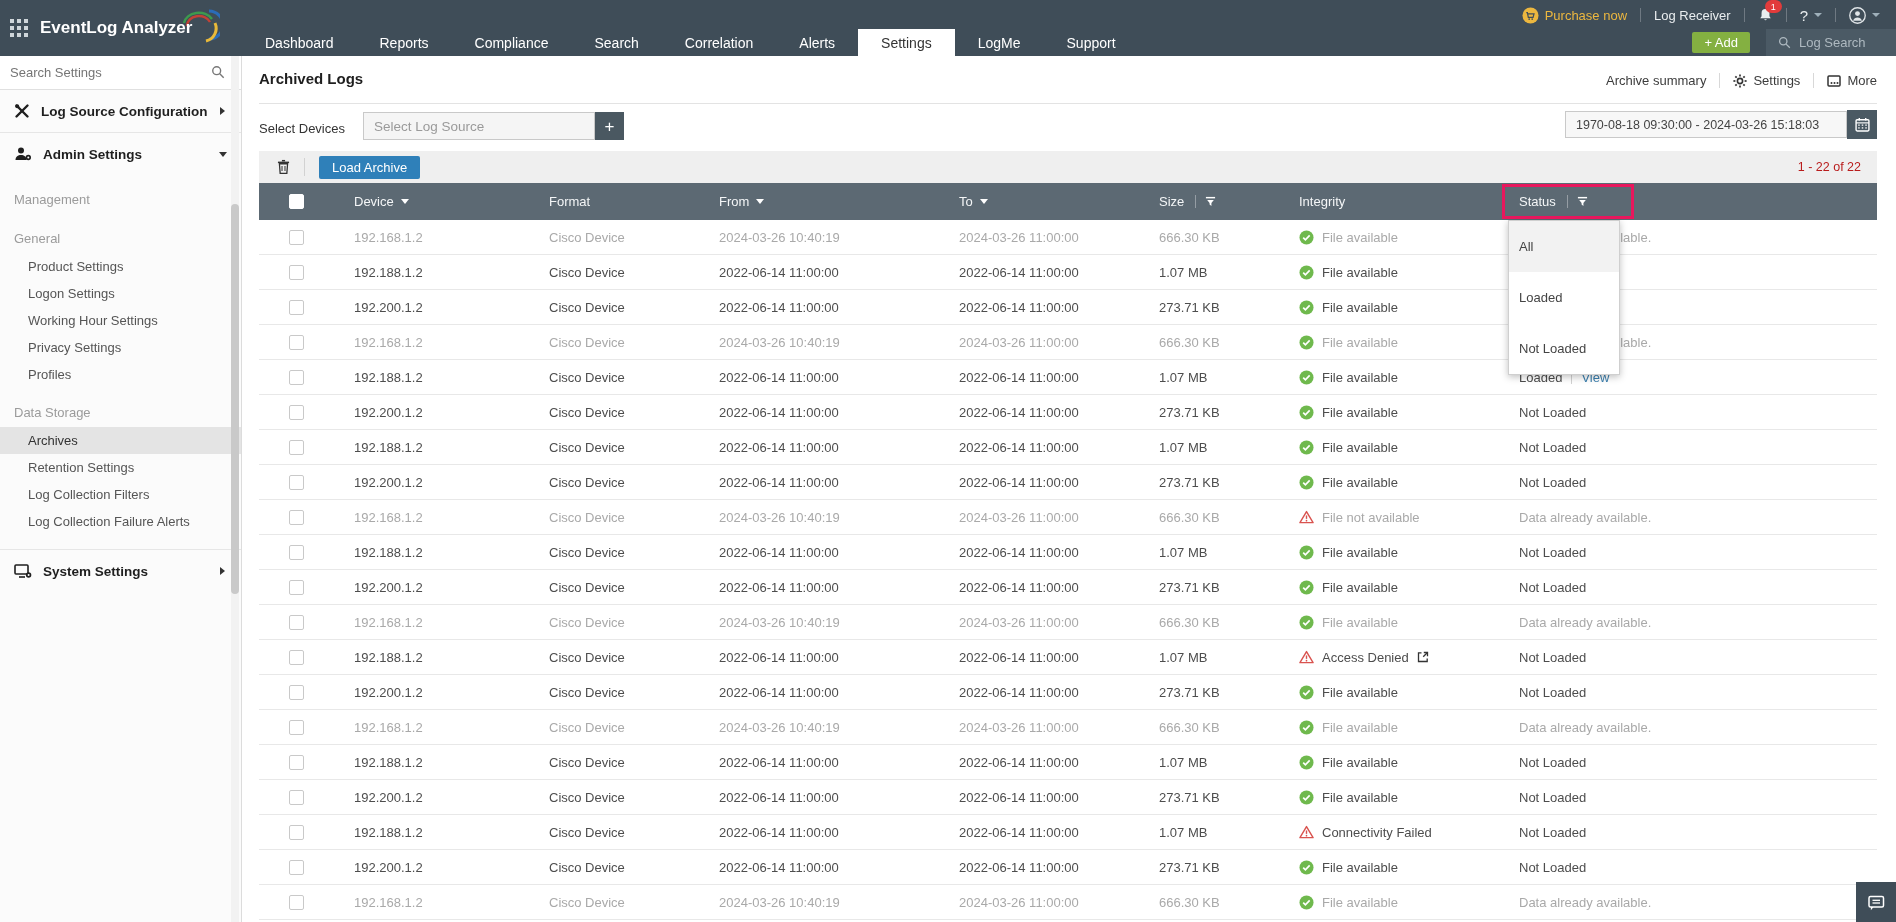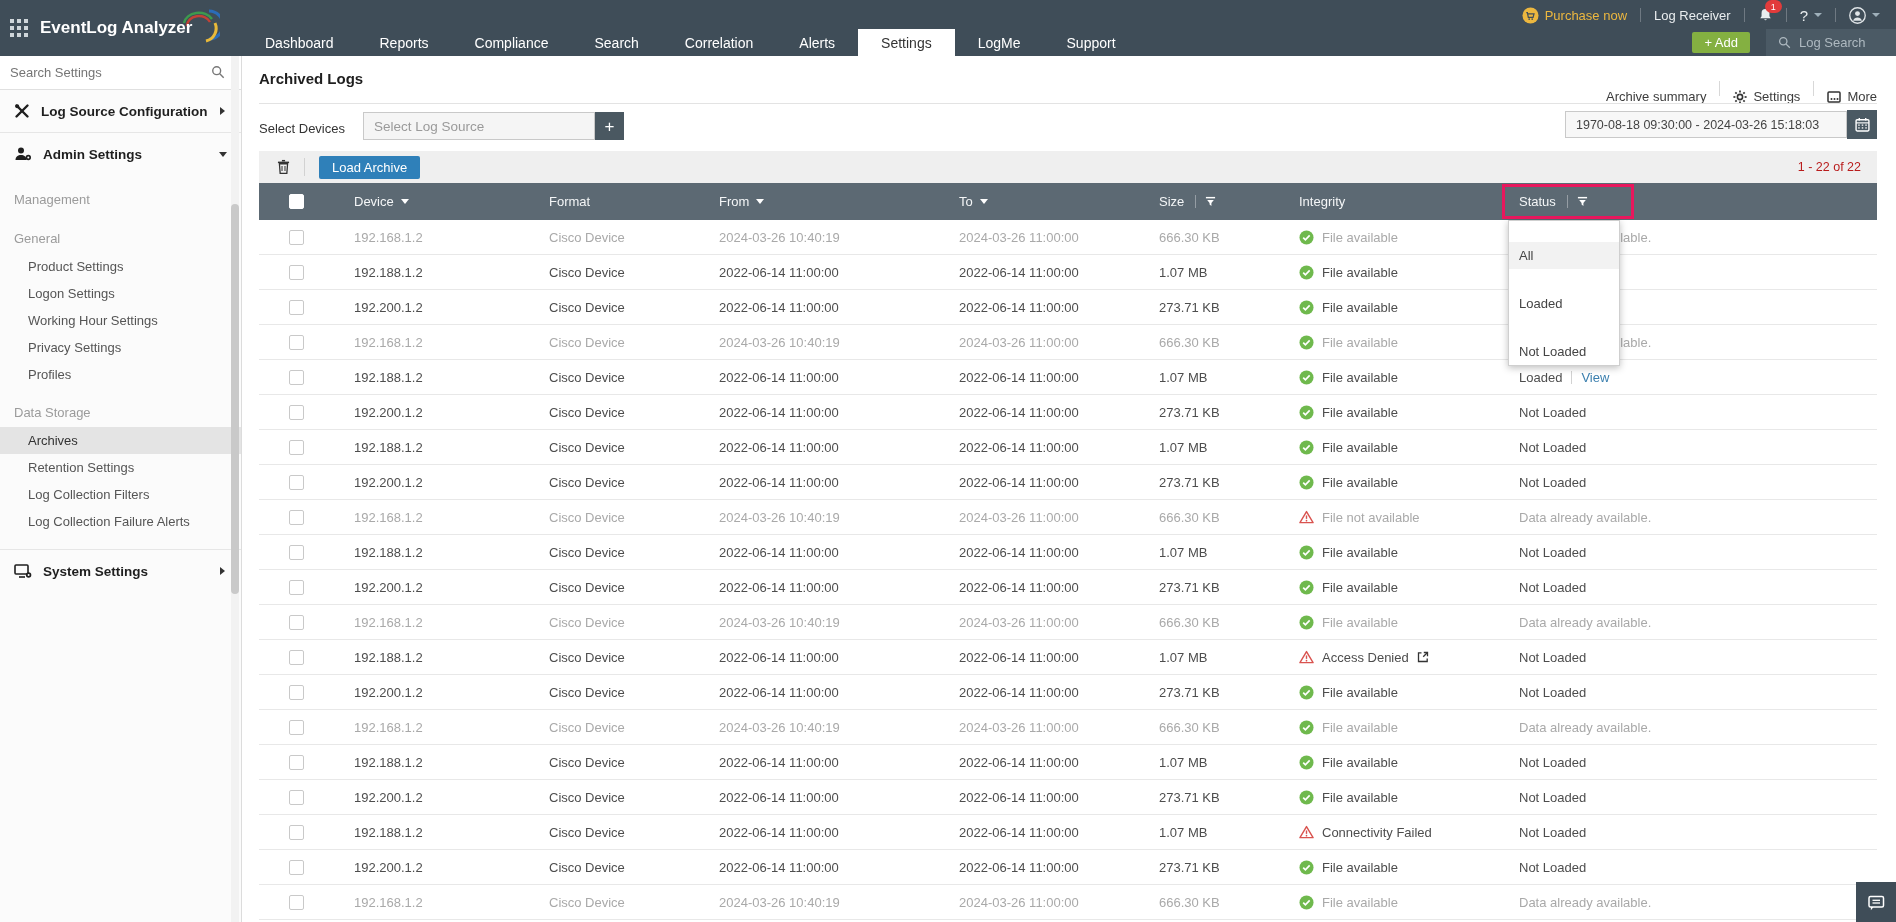--- a/index.html
+++ b/index.html
@@ -43,21 +43,21 @@
   .sec-item{height:27px;line-height:27px;padding-left:28px;font-size:13px;color:#555;cursor:pointer;white-space:nowrap;}
   .sec-item.selected{background:#e4e4e4;color:#333;}
   .side-scrollbar{position:absolute;right:2px;top:0;width:8px;height:100%;background:#f2f2f2;}
   .side-scrollbar .thumb{position:absolute;left:0;top:148px;width:8px;height:390px;background:#c9c9c9;border-radius:4px;}
 
   
   .content{position:absolute;left:243px;top:56px;width:1653px;height:866px;background:#fff;}
   .page-title{position:absolute;left:16px;top:14px;margin:0;font-size:15px;color:#1f1f1f;}
   .head-actions{position:absolute;right:19px;top:17px;display:flex;align-items:center;gap:13px;font-size:13px;color:#3c3c3c;}
   .head-actions .hsep{width:1px;height:15px;background:#d8d8d8;}
-  .action{display:flex;align-items:center;gap:6px;cursor:pointer;white-space:nowrap;margin-top:16px;}
+  .action{display:flex;align-items:center;gap:6px;cursor:pointer;white-space:nowrap;}
   .rule{position:absolute;left:16px;right:19px;top:47px;height:1px;background:#e3e3e3;}
   .filter-row{position:absolute;left:0;right:0;top:47px;height:63px;}
   .sel-label{position:absolute;left:16px;top:18px;font-size:13px;color:#333;}
   .select-wrap{position:absolute;left:120px;top:9px;display:flex;align-items:flex-end;}
   .select-wrap input{width:232px;height:28px;border:1px solid #c9c9c9;background:#f5f5f5;padding:0 10px;font-size:13.5px;color:#555;outline:none;
                      box-sizing:border-box;font-family:inherit;}
   .select-wrap input::placeholder{color:#9a9a9a;}
   .plus-btn{width:29px;height:28px;background:#4a5861;color:#fff;border:none;font-size:17px;cursor:pointer;font-family:inherit;line-height:1;}
   .date-range{position:absolute;right:19px;top:8px;display:flex;}
   .date-range input{width:282px;height:27px;border:1px solid #c9c9c9;background:#f7f7f7;color:#444;font-size:12.5px;padding:0 10px;outline:none;
@@ -89,21 +89,21 @@
   .trow.st-warn .ic-warn{display:inline-flex;}
   .trow .ext{display:none;align-items:center;cursor:pointer;}
   .trow.has-ext .ext{display:inline-flex;}
   .trow .vsep,.trow .view-link{display:none;}
   .trow.has-view .vsep{display:inline-block;width:1px;height:13px;background:#d2d2d2;}
   .trow.has-view .view-link{display:inline;color:#3b7fae;cursor:pointer;}
 
   
   .status-dd{position:absolute;left:1265px;top:164px;width:110px;background:#fff;border:1px solid #cfcfcf;
              box-shadow:0 2px 7px rgba(0,0,0,.25);z-index:20;}
-  .dd-item{padding:6px 10px;font-size:13px;color:#444;cursor:pointer;margin-top:21px;}
+  .dd-item{padding:18px 10px;font-size:13px;color:#444;cursor:pointer;}
   .dd-item:first-child{background:#f2f2f2;}
   .red-box{position:absolute;left:1259px;top:128px;width:132px;height:35px;border:3px solid #e8175d;z-index:30;box-sizing:border-box;}
 
   .chat-fab{position:absolute;right:0;bottom:0;width:40px;height:40px;background:#3f4d58;display:flex;align-items:center;justify-content:center;cursor:pointer;}
   svg{flex:none;}
 </style>
 </head>
 <body>
 
 <div class="app">

